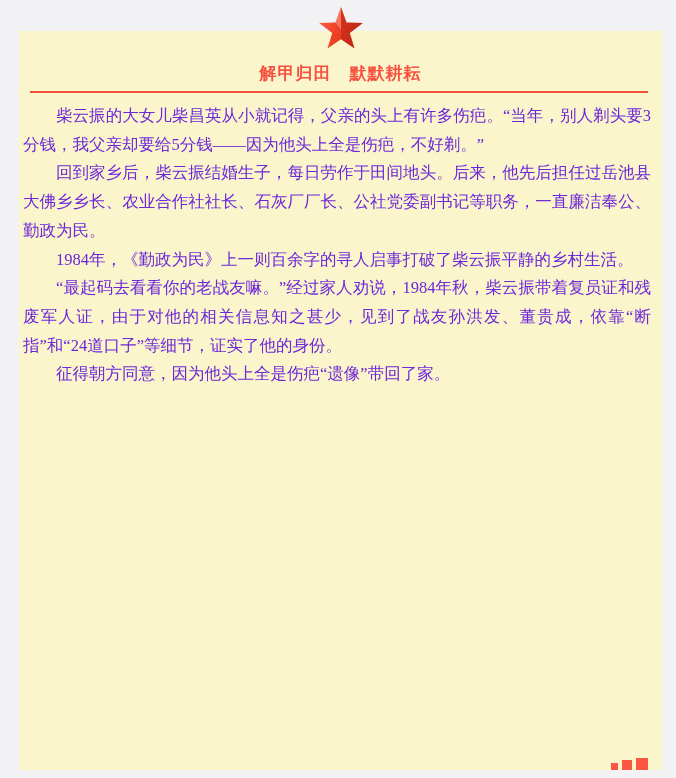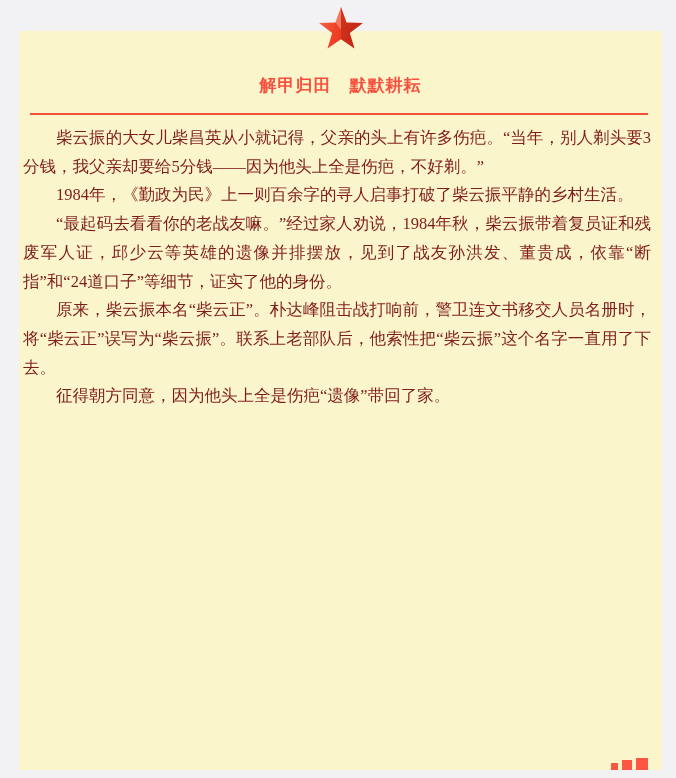--- a/index.html
+++ b/index.html
@@ -24,39 +24,39 @@
   }
   .star-wrap {
     position: absolute;
     left: 297px;
     top: -24px;
     width: 50px;
     height: 46px;
   }
   .star-wrap svg { display: block; width: 50px; height: 46px; }
   .title {
-    margin: 16px;
+    margin: 4px;
     padding-top: 28px;
     text-align: center;
     color: #f7503e;
     font-size: 17px;
     line-height: 22px;
     font-weight: bold;
     letter-spacing: 1px;
     font-family: "Liberation Sans", "DejaVu Sans", sans-serif;
   }
   .divider {
     height: 0;
     border-top: 2px solid #f2503a;
     margin: 6px 14px 0 11px;
   }
   .content {
     margin: 9px 11px 0 4px;
     width: 628px;
-    color: #7f1d1d;
+    color: #6d28d9;
     font-size: 16.5px;
     line-height: 28.7px;
     text-align: justify;
     word-break: break-all;
   }
   .content p {
     margin: 0;
     padding: 0;
     text-indent: 2em;
   }
@@ -92,23 +92,23 @@
       <polygon points="25,0 19.5,15.5 25,23" fill="rgba(255,220,200,0.35)"></polygon>
     </svg>
   </div>
 
   <h1 class="title">解甲归田　默默耕耘</h1>
 
   <div class="divider"></div>
 
   <div class="content">
     <p>柴云振的大女儿柴昌英从小就记得，父亲的头上有许多伤疤。“当年，别人剃头要3分钱，我父亲却要给5分钱——因为他头上全是伤疤，不好剃。”</p>
+    <p>回到家乡后，柴云振结婚生子，每日劳作于田间地头。后来，他先后担任过岳池县大佛乡乡长、农业合作社社长、石灰厂厂长、公社党委副书记等职务，一直廉洁奉公、勤政为民。</p>
     <p>1984年，《勤政为民》上一则百余字的寻人启事打破了柴云振平静的乡村生活。</p>
-    <p>“最起码去看看你的老战友嘛。”经过家人劝说，1984年秋，柴云振带着复员证和残废军人证，邱少云等英雄的遗像并排摆放，见到了战友孙洪发、董贵成，依靠“断指”和“24道口子”等细节，证实了他的身份。</p>
-    <p>原来，柴云振本名“柴云正”。朴达峰阻击战打响前，警卫连文书移交人员名册时，将“柴云正”误写为“柴云振”。联系上老部队后，他索性把“柴云振”这个名字一直用了下去。</p>
+    <p>“最起码去看看你的老战友嘛。”经过家人劝说，1984年秋，柴云振带着复员证和残废军人证，由于对他的相关信息知之甚少，见到了战友孙洪发、董贵成，依靠“断指”和“24道口子”等细节，证实了他的身份。</p>
     <p>征得朝方同意，因为他头上全是伤疤“遗像”带回了家。</p>
   </div>
 
   <div class="squares">
     <span class="sq sq-small"></span>
     <span class="sq sq-medium"></span>
     <span class="sq sq-large"></span>
   </div>
 
 </div>

